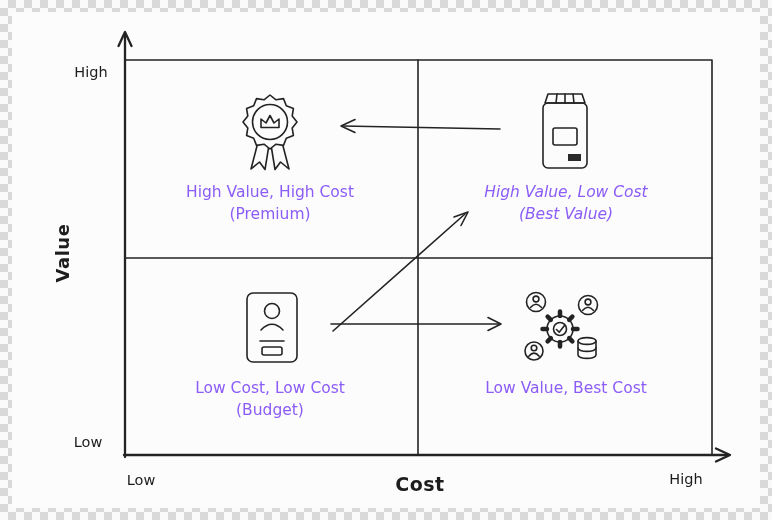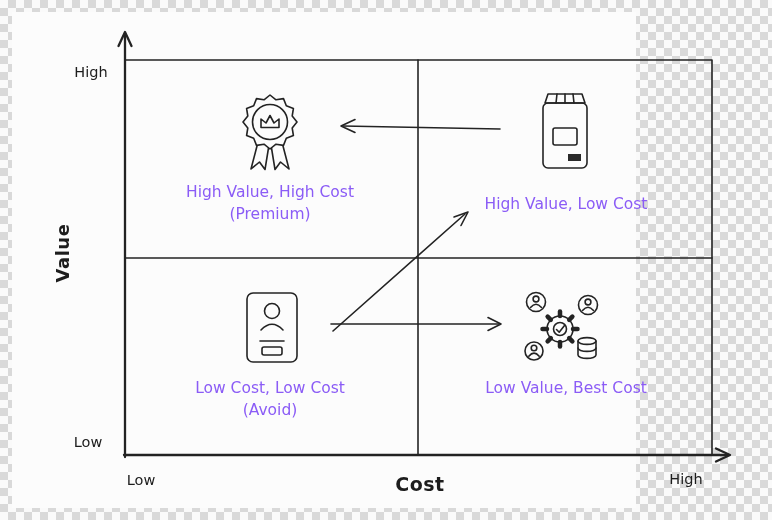--- a/index.html
+++ b/index.html
@@ -3,21 +3,21 @@
 <meta charset="utf-8">
 <title>Value vs Cost Matrix</title>
 <style>
   * { margin:0; padding:0; box-sizing:border-box; }
   html, body { width:772px; height:520px; }
   body {
     overflow:hidden;
     font-family:"DejaVu Sans", sans-serif;
     background: conic-gradient(#d9d9d9 25%, #fafafa 0 50%, #d9d9d9 0 75%, #fafafa 0) 0 0 / 16px 16px;
   }
-  .stage { position:relative; width:648px; height:520px; }
+  .stage { position:relative; width:772px; height:520px; }
   .paper { position:absolute; left:12px; top:12px; right:12px; bottom:12px; background:#fcfcfc; }
   svg.draw { position:absolute; left:0; top:0; }
 
   .ink { stroke:#232323; fill:none; stroke-width:1.6; stroke-linecap:round; stroke-linejoin:round; }
   .thick { stroke-width:2.3; }
   .fillink { fill:#2a2a2a; stroke:none; }
 
   .lbl { position:absolute; transform:translate(-50%,-50%); white-space:nowrap; color:#1d1d1d; }
   .tick { font-size:14.5px; }
   .axis-caption { font-weight:bold; font-size:18px; letter-spacing:0.5px; }
@@ -127,23 +127,24 @@
   <div class="lbl tick" style="left:88px; top:442px;">Low</div>
   <div class="lbl axis-caption" style="left:62px; top:253px; transform:translate(-50%,-50%) rotate(-90deg);">Value</div>
   <div class="lbl tick" style="left:141px; top:480px;">Low</div>
   <div class="lbl tick" style="left:686px; top:479px;">High</div>
   <div class="lbl axis-caption" style="left:420px; top:484px; font-size:19px;">Cost</div>
 
   <div class="qlabel" style="left:270px; top:181px;">
     <div>High Value, High Cost</div>
     <div>(Premium)</div>
   </div>
-  <div class="qlabel" style="left:566px; top:193px;">
+  <div class="qlabel" style="left:566px; top:181px;font-style:italic;">
     <div>High Value, Low Cost</div>
+    <div>(Best Value)</div>
   </div>
   <div class="qlabel" style="left:270px; top:377px;">
     <div>Low Cost, Low Cost</div>
-    <div>(Avoid)</div>
+    <div>(Budget)</div>
   </div>
   <div class="qlabel" style="left:566px; top:377px;">
     <div>Low Value, Best Cost</div>
   </div>
 </div>
 
 </body></html>

